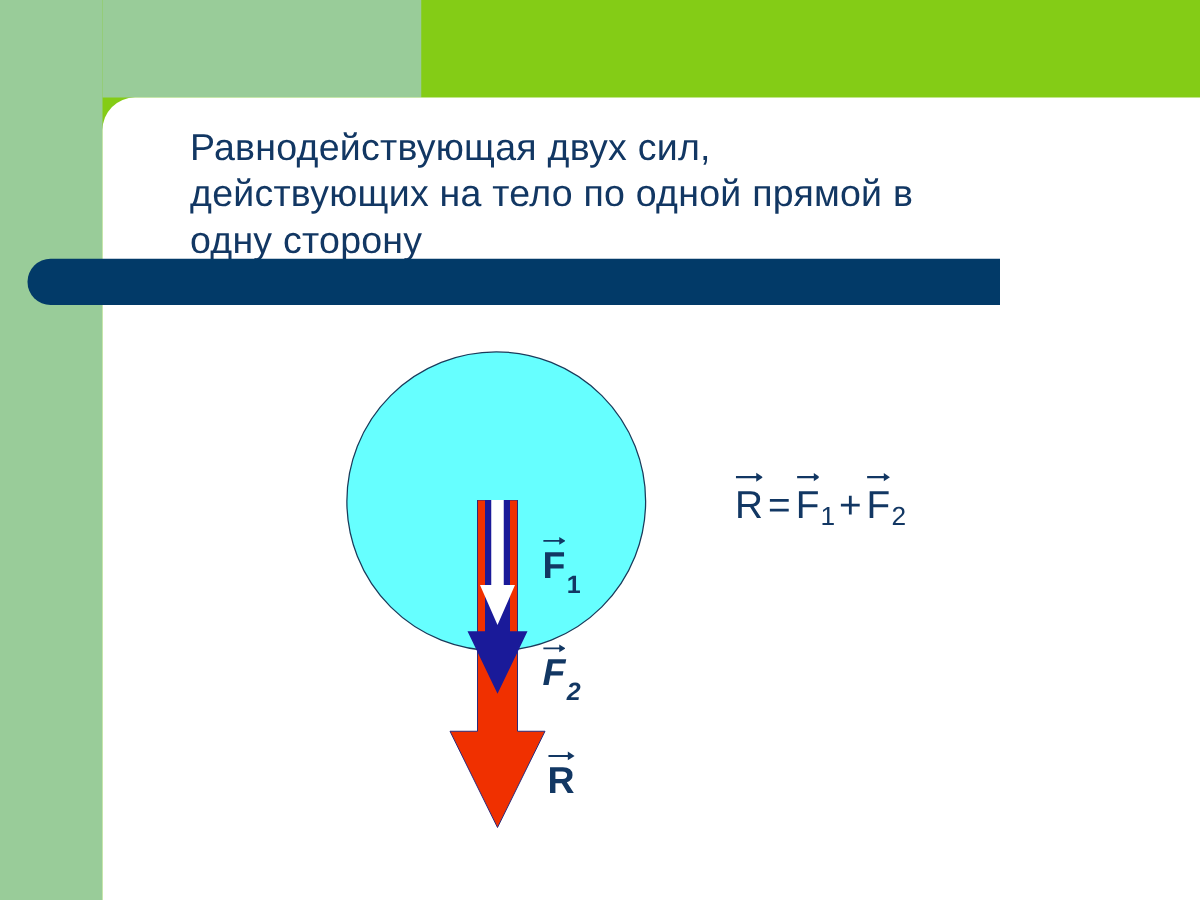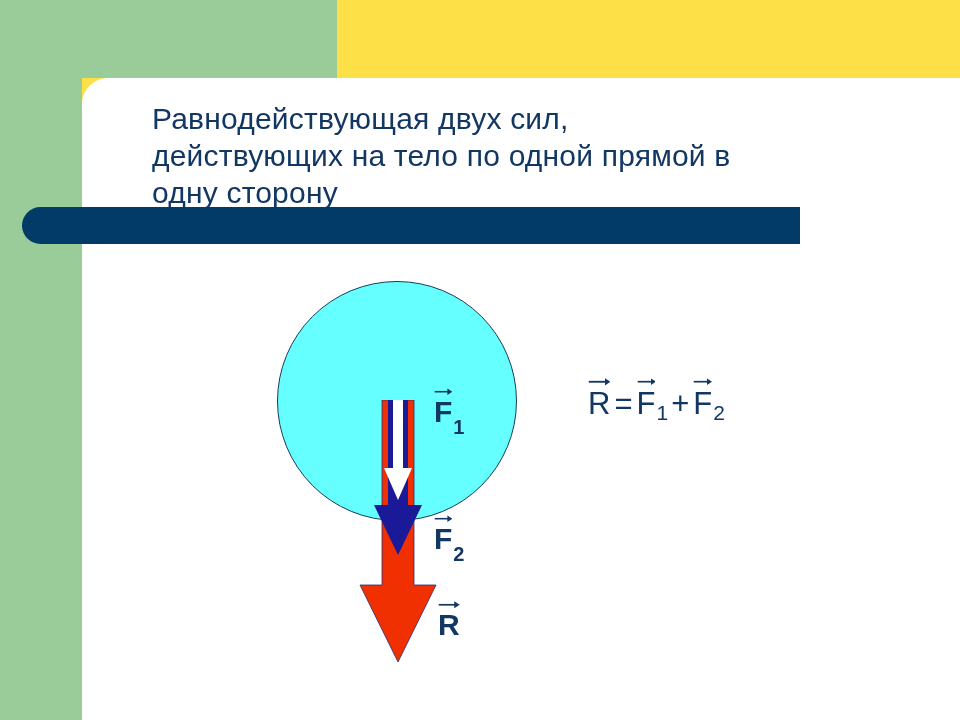--- a/index.html
+++ b/index.html
@@ -9,21 +9,21 @@
     background: #ffffff;
   }
   body {
     font-family: "Liberation Sans", "DejaVu Sans", sans-serif;
   }
   #slide {
     position: relative;
     width: 960px;
     height: 720px;
     overflow: hidden;
-    background: #fde047;
+    background: #84cc16;
   }
 
   
   .green-column {
     position: absolute;
     left: 0;
     top: 0;
     width: 82px;
     height: 720px;
     background: #99cc99;
@@ -108,22 +108,22 @@
     position: relative;
     display: inline-block;
   }
   .vec-label .letter .vbar {
     position: absolute;
     left: 0px;
     top: -12px;
     width: 100%;
   }
 
-  .label-f1 { left: 434px; top: 397px; }
-  .label-f2 { left: 434px; top: 524px; }
+  .label-f1 { left: 434px; top: 438px; }
+  .label-f2 { left: 434px; top: 524px; font-style: italic; }
   .label-r  { left: 438px; top: 610px; }
 
   .formula {
     position: absolute;
     left: 588px;
     top: 388px;
     color: #123763;
     font-weight: normal;
     font-size: 31px;
     line-height: 1;

